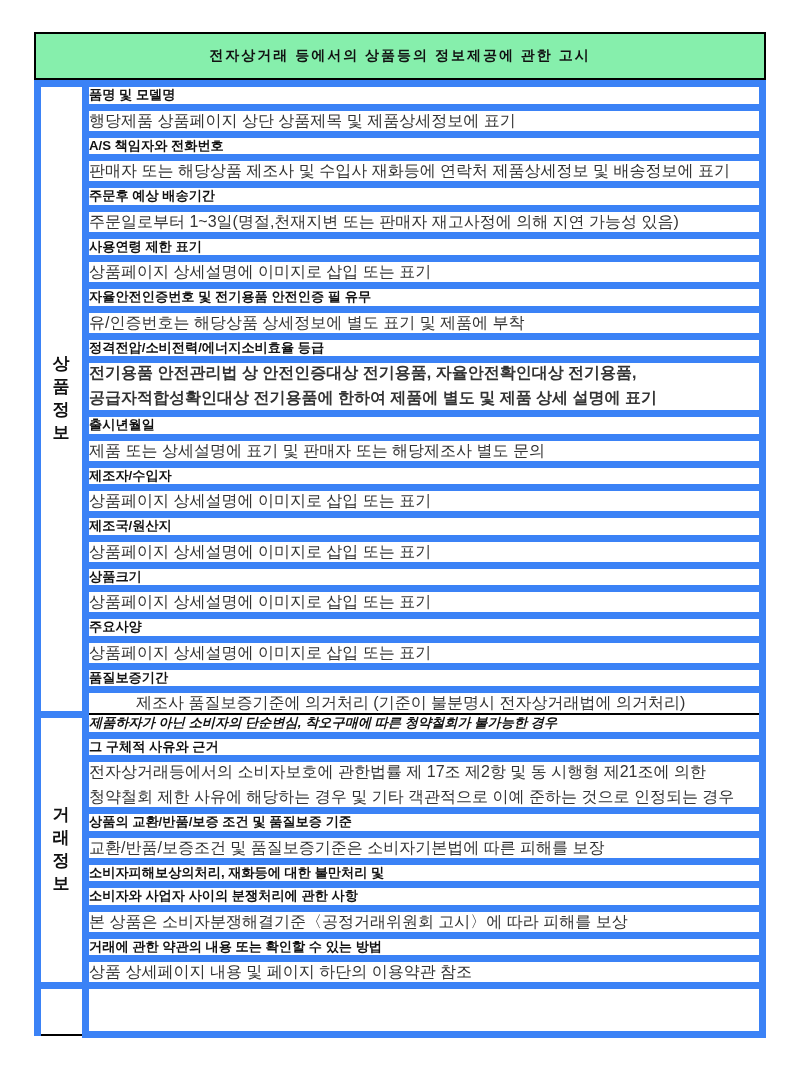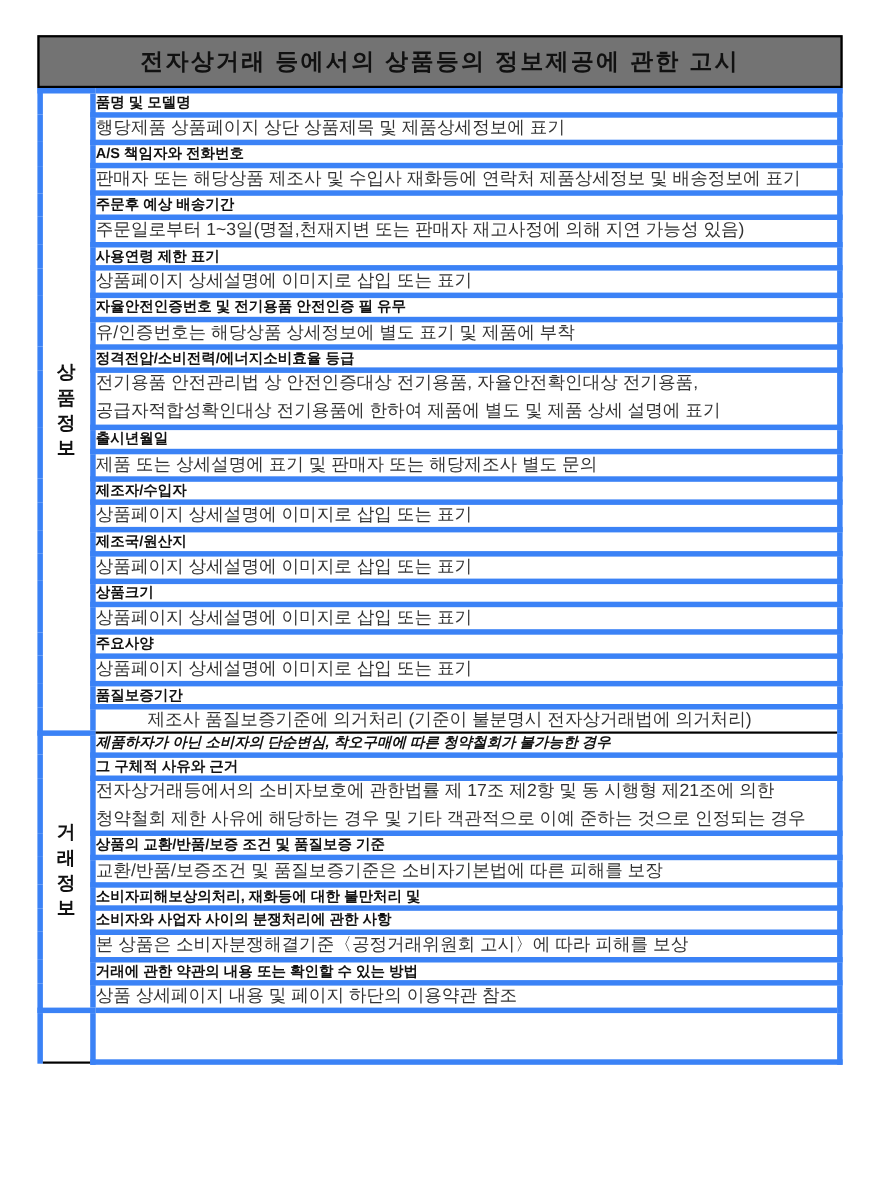--- a/index.html
+++ b/index.html
@@ -18,39 +18,39 @@
     position: relative;
     width: 800px;
     height: 1072px;
     box-sizing: border-box;
     padding: 32px 34px 0 34px;
   }
   .doc-title {
     box-sizing: border-box;
     width: 732px;
     height: 48px;
-    background: #737373;
+    background: #86efac;
     border: 2px solid #000000;
     display: flex;
     align-items: center;
     justify-content: center;
-    font-size: 21px;
+    font-size: 14px;
     font-weight: bold;
     letter-spacing: 2px;
     color: #111111;
   }
   table.info-table {
     width: 732px;
     border-collapse: collapse;
     table-layout: fixed;
     border: 2px solid #000000;
     border-top: none;
   }
   table.info-table td {
-    border: 5px solid #3b82f6;
+    border: 7px solid #3b82f6;
     padding: 0;
     vertical-align: middle;
   }
   .side-label {
     width: 48px;
     text-align: center;
     font-size: 17px;
     font-weight: bold;
     letter-spacing: 1px;
     line-height: 1.35;
@@ -142,21 +142,21 @@
           <td class="row-head">자율안전인증번호 및 전기용품 안전인증 필 유무</td>
         </tr>
       <tr>
           <td class="row-body">유/인증번호는 해당상품 상세정보에 별도 표기 및 제품에 부착</td>
         </tr>
 
       <tr>
           <td class="row-head">정격전압/소비전력/에너지소비효율 등급</td>
         </tr>
       <tr>
-        <td class="row-body" style="padding-bottom:2px;">
+        <td class="row-body" style="padding-bottom:2px;font-weight:bold;">
           <div>전기용품 안전관리법 상 안전인증대상 전기용품, 자율안전확인대상 전기용품,</div>
           <div style="margin-top:5px;">공급자적합성확인대상 전기용품에 한하여 제품에 별도 및 제품 상세 설명에 표기</div>
         </td>
       </tr>
 
       <tr>
           <td class="row-head">출시년월일</td>
         </tr>
       <tr>
           <td class="row-body">제품 또는 상세설명에 표기 및 판매자 또는 해당제조사 별도 문의</td>

